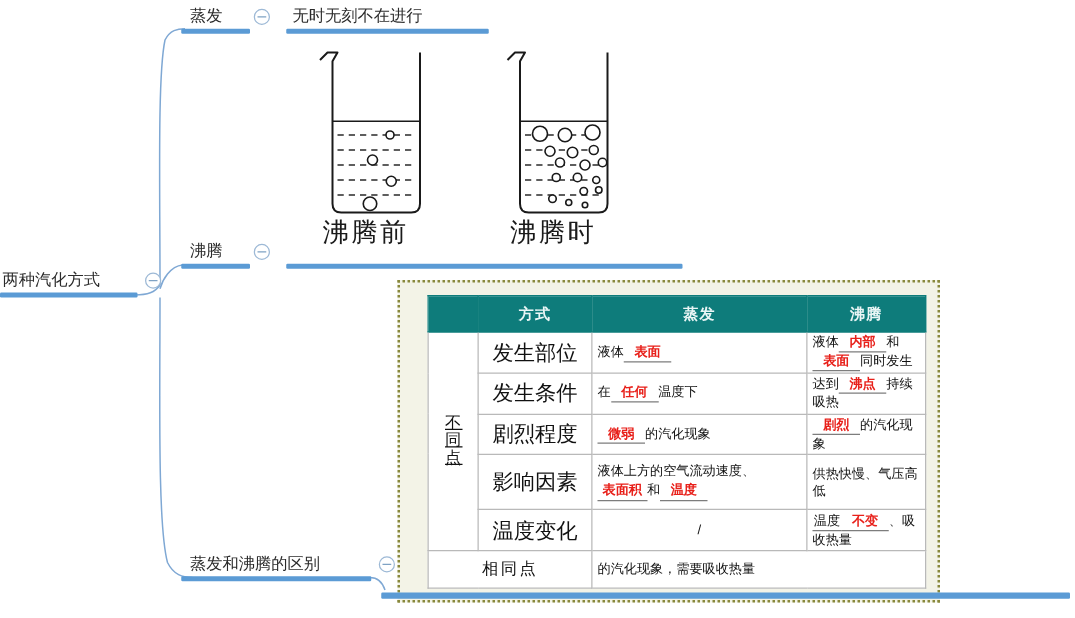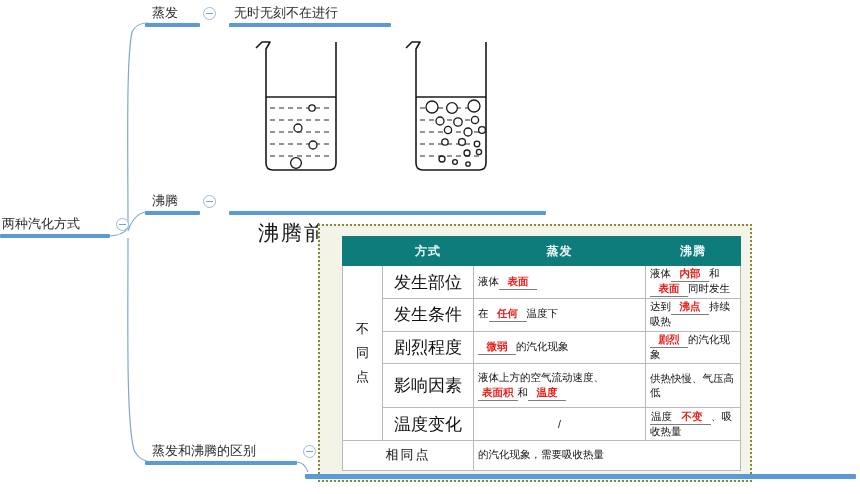--- a/index.html
+++ b/index.html
@@ -49,21 +49,20 @@
 
   
   #beakers{position:absolute;left:236px;top:38px;width:320px;height:160px;}
   .beaker-caption{
     position:absolute;
     font-family:"DejaVu Serif","Liberation Serif",serif;
     font-size:21px;
     color:#1a1a1a;
     letter-spacing:2px;
     white-space:nowrap;
-    margin-top:47px;
   }
 
   
   #table-card{
     position:absolute;
     left:318px;top:224px;
     width:434px;height:258px;
     background:#F3F3E7;
     border:2px dotted #88883C;
     box-sizing:border-box;
@@ -223,37 +222,38 @@
         <circle cx="226" cy="104" r="3.4"></circle>
         <circle cx="241" cy="106" r="2.8"></circle>
         <circle cx="231" cy="115" r="3"></circle>
         <circle cx="243" cy="114" r="2.6"></circle>
         <circle cx="206" cy="121" r="3"></circle>
         <circle cx="219" cy="124" r="2.4"></circle>
         <circle cx="232" cy="126" r="2.2"></circle>
       </g>
     </svg>
     <div class="beaker-caption" style="left:22px;top:134px;">沸腾前</div>
+    <div class="beaker-caption" style="left:172px;top:134px;">沸腾时</div>
   </div>
 
   <div id="table-card">
     <table class="cmp">
       <thead>
         <tr>
           <th class="corner col-a"></th>
           <th class="col-b">方式</th>
           <th class="col-c">蒸发</th>
           <th>沸腾</th>
         </tr>
       </thead>
       <tbody>
 
         <tr style="height:25px;">
           <td class="vlabel" rowspan="5">
-            <span style="display:inline-block;width:1em;word-break:break-all;line-height:24px;">不同点</span>
+            <span style="display:inline-block;width:1em;word-break:break-all;line-height:14px;text-decoration:underline;">不同点</span>
           </td>
           <td class="rowhead">发生部位</td>
           <td class="body">
             <span>液体</span><span class="blank blank-wide">表面</span>
           </td>
           <td class="body">
             <span>液体</span><span class="blank blank-wide">内部</span><span>和</span><span class="blank blank-wide">表面</span><span>同时发生</span>
           </td>
         </tr>
 

